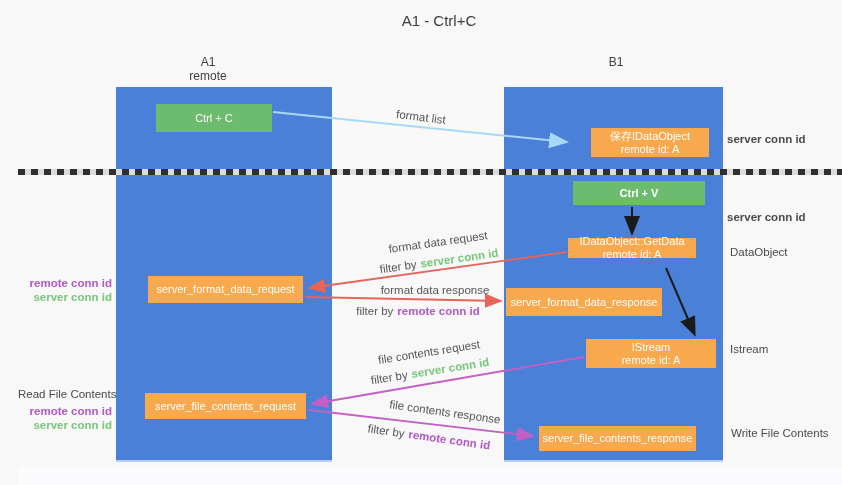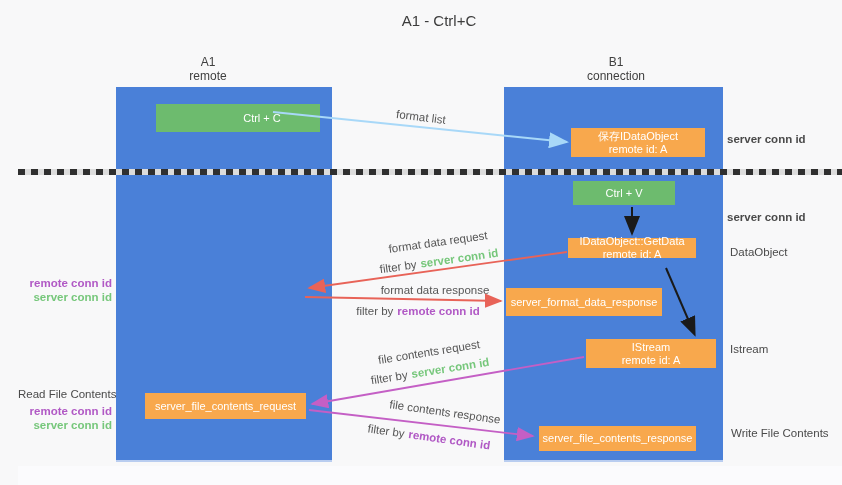--- a/index.html
+++ b/index.html
@@ -35,23 +35,23 @@
     background:repeating-linear-gradient(90deg,#2f2f2f 0 7px,#dcdcdc 7px 13px);
   }
   .node{
     position:absolute;display:flex;flex-direction:column;
     align-items:center;justify-content:center;
     color:#ffffff;font-size:11px;line-height:13px;text-align:center;
     white-space:nowrap;
   }
   .node.green{background:#6dbb6e;}
   .node.orange{background:#f8a84d;}
-  .n-ctrl-c{left:138px;top:104px;width:116px;height:28px;padding-left:48px;}
-  .n-save{left:553px;top:128px;width:134px;height:29px;text-align:center;}
-  .n-ctrl-v{left:555px;top:181px;width:102px;height:24px;}
+  .n-ctrl-c{left:138px;top:104px;width:116px;height:28px;}
+  .n-save{left:573px;top:128px;width:118px;height:29px;text-align:center;}
+  .n-ctrl-v{left:555px;top:181px;width:132px;height:24px;font-weight:bold;}
   .n-getdata{left:550px;top:238px;width:128px;height:20px;}
   .n-fmt-req{left:130px;top:276px;width:155px;height:27px;}
   .n-fmt-resp{left:488px;top:288px;width:156px;height:28px;}
   .n-istream{left:568px;top:339px;width:130px;height:29px;}
   .n-file-req{left:127px;top:393px;width:161px;height:26px;}
   .n-file-resp{left:521px;top:426px;width:157px;height:25px;}
   .edge-label{
     position:absolute;color:#565656;font-size:11.5px;white-space:nowrap;
     transform:translate(-50%,-50%);
   }
@@ -75,21 +75,20 @@
   <div class="title">
     <div>A1 - Ctrl+C</div>
   </div>
 
   <div class="col-header a1">
     <div>A1</div>
     <div>remote</div>
   </div>
   <div class="col-header b1">
     <div>B1</div>
-    <div>connection</div>
   </div>
 
   <div class="lifeline a1"></div>
   <div class="lifeline b1"></div>
 
   <div class="divider"></div>
 
   <div class="node green n-ctrl-c">
     <span>Ctrl + C</span>
   </div>
@@ -101,20 +100,23 @@
 
   <div class="node green n-ctrl-v">
     <span>Ctrl + V</span>
   </div>
 
   <div class="node orange n-getdata">
     <span>IDataObject::GetData</span>
     <span>remote id: A</span>
   </div>
 
+  <div class="node orange n-fmt-req">
+    <span>server_format_data_request</span>
+  </div>
 
   <div class="node orange n-fmt-resp">
     <span>server_format_data_response</span>
   </div>
 
   <div class="node orange n-istream">
     <span>IStream</span>
     <span>remote id: A</span>
   </div>
 

